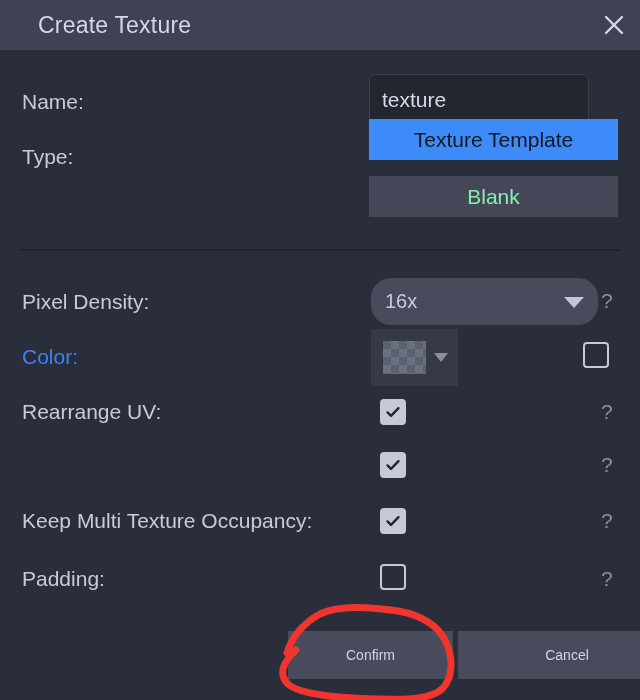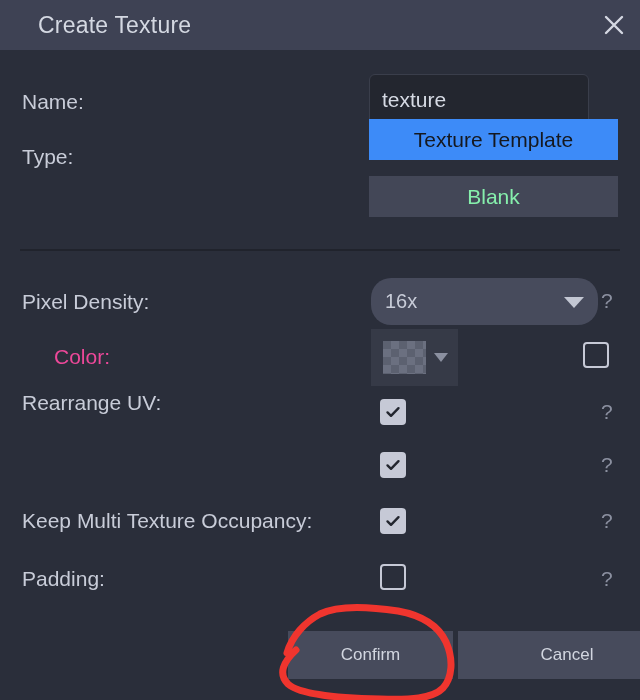--- a/index.html
+++ b/index.html
@@ -48,21 +48,21 @@
     width: 640px; height: 650px;
   }
 
   .row-label {
     position: absolute;
     left: 22px;
     font-size: 21px;
     color: #c8ccd8;
     white-space: nowrap;
   }
-  .row-label.disabled { color: #ec4899; margin-left: 32px; }
+  .row-label.disabled { color: #3b82f6; }
 
   
   #name-input {
     position: absolute;
     left: 369px; top: 24px;
     width: 220px; height: 52px;
     background: #23262f;
     border: 1px solid #3a3e4b;
     border-radius: 6px;
     color: #d6dae4;
@@ -185,21 +185,21 @@
   
   .footer-btn {
     position: absolute;
     top: 581px;
     height: 48px;
     display: flex;
     align-items: center;
     justify-content: center;
     background: #474b5c;
     color: #d2d6e0;
-    font-size: 17px;
+    font-size: 14px;
     cursor: pointer;
     user-select: none;
   }
   #confirm-btn { left: 288px; width: 165px; }
   #cancel-btn  { left: 458px; width: 218px; }
 
   
   #annotation {
     position: absolute;
     left: 0; top: 0;
@@ -237,21 +237,21 @@
   </div>
   <div class="help" style="top:239px">?</div>
 
   <div class="row-label disabled" style="top:295px">Color:</div>
   <div id="color-swatch-wrap">
     <span id="color-swatch"></span>
     <span id="color-arrow"></span>
   </div>
   <div class="checkbox unchecked" style="left:583px; top:292px"></div>
 
-  <div class="row-label" style="top:341px">Rearrange UV:</div>
+  <div class="row-label" style="top:350px">Rearrange UV:</div>
   <div class="checkbox checked" style="left:380px; top:349px">
     <svg width="16" height="16" viewBox="0 0 16 16">
         <path d="M2.5 8.4 L6 11.8 L13.5 4.2" stroke="#23262f" stroke-width="2.4" fill="none" stroke-linecap="round" stroke-linejoin="round"></path>
       </svg>
   </div>
   <div class="help" style="top:350px">?</div>
 
   <div class="checkbox checked" style="left:380px; top:402px">
     <svg width="16" height="16" viewBox="0 0 16 16">
         <path d="M2.5 8.4 L6 11.8 L13.5 4.2" stroke="#23262f" stroke-width="2.4" fill="none" stroke-linecap="round" stroke-linejoin="round"></path>

